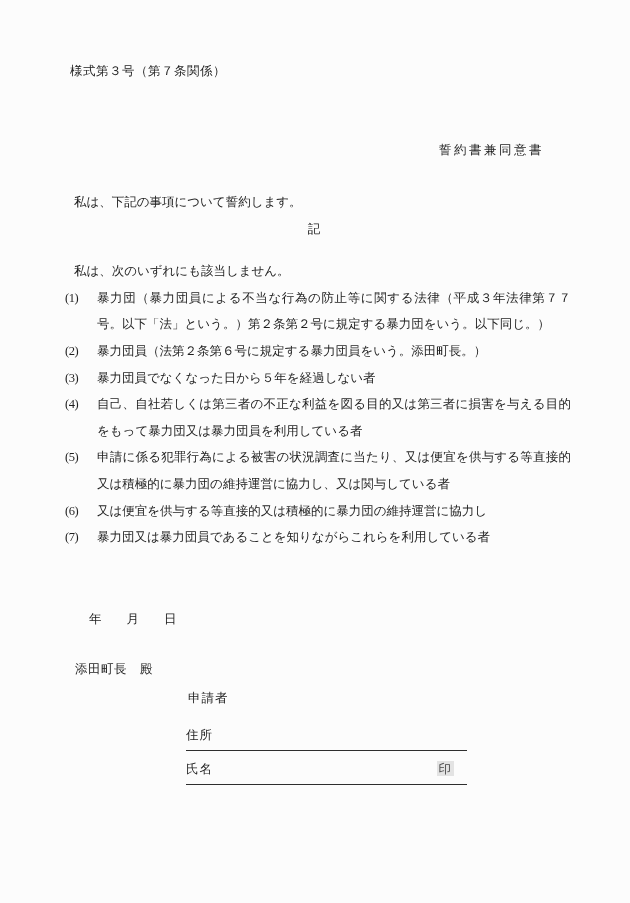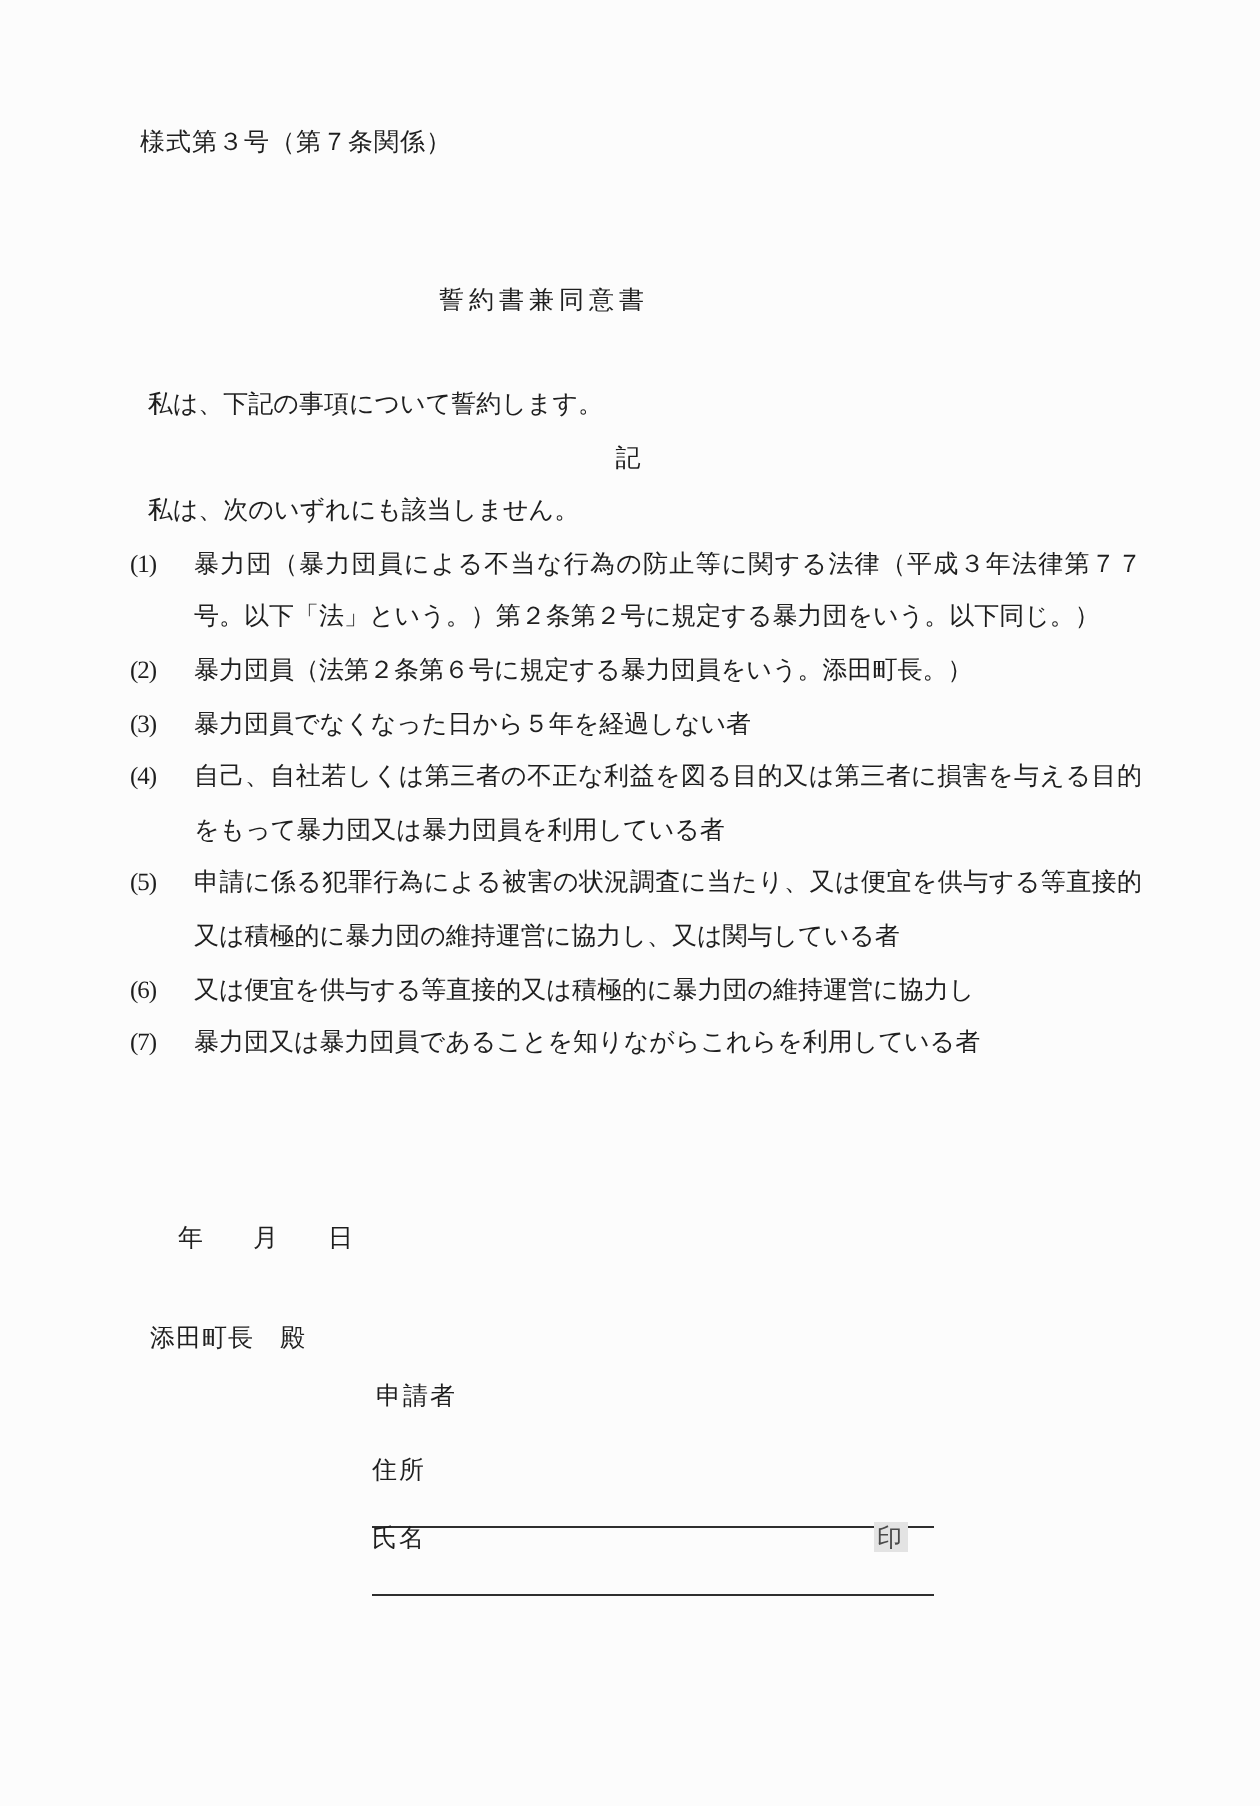--- a/index.html
+++ b/index.html
@@ -15,51 +15,51 @@
   }
   .abs { position: absolute; }
 
   #form-number {
     left: 70px; top: 63px;
     line-height: 15px;
     letter-spacing: 0.5px;
   }
   #doc-title {
     left: 0; top: 142px; width: 544px;
-    text-align: center;
+    text-align: right;
     letter-spacing: 2.5px;
     line-height: 15px;
   }
   #content {
     left: 57px; top: 189px; width: 514px;
     line-height: 26.6px;
     text-align: justify;
     font-family: Liberation Serif, serif;
   }
   #content p { margin: 0; text-indent: 1.35em; }
   .center-line { text-align: center; text-indent: 0 !important; }
-  #lead { text-indent: 1.35em; }
+  #lead { text-indent: 1.35em; margin-top: 16px; }
 
   .item { display: flex; margin-left: 8px; }
   .item .num { flex: 0 0 32px; width: 32px; letter-spacing: -0.5px; }
   .item .itext { flex: 1; }
 
   #date-line {
     left: 89px; top: 611px;
     display: flex; gap: 25px;
     line-height: 15px;
   }
   #addressee { left: 75px; top: 661px; line-height: 15px; letter-spacing: 0.5px; }
   #applicant-label { left: 188px; top: 690px; line-height: 15px; letter-spacing: 1px; }
 
   .fill-field {
     left: 186px; width: 281px;
     border-bottom: 1.5px solid #2e2e2e;
     display: flex; align-items: flex-end;
-    padding-bottom: 21px;
+    padding-bottom: 8px;
     line-height: 15px;
     letter-spacing: 1px;
   }
   #address-field { top: 727px; }
   #name-field { top: 761px; align-items: center; }
   .fill-field .blank { flex: 1; }
   .seal {
     background: #e3e3e3;
     color: #4a4a4a;
     padding: 0 2px;

